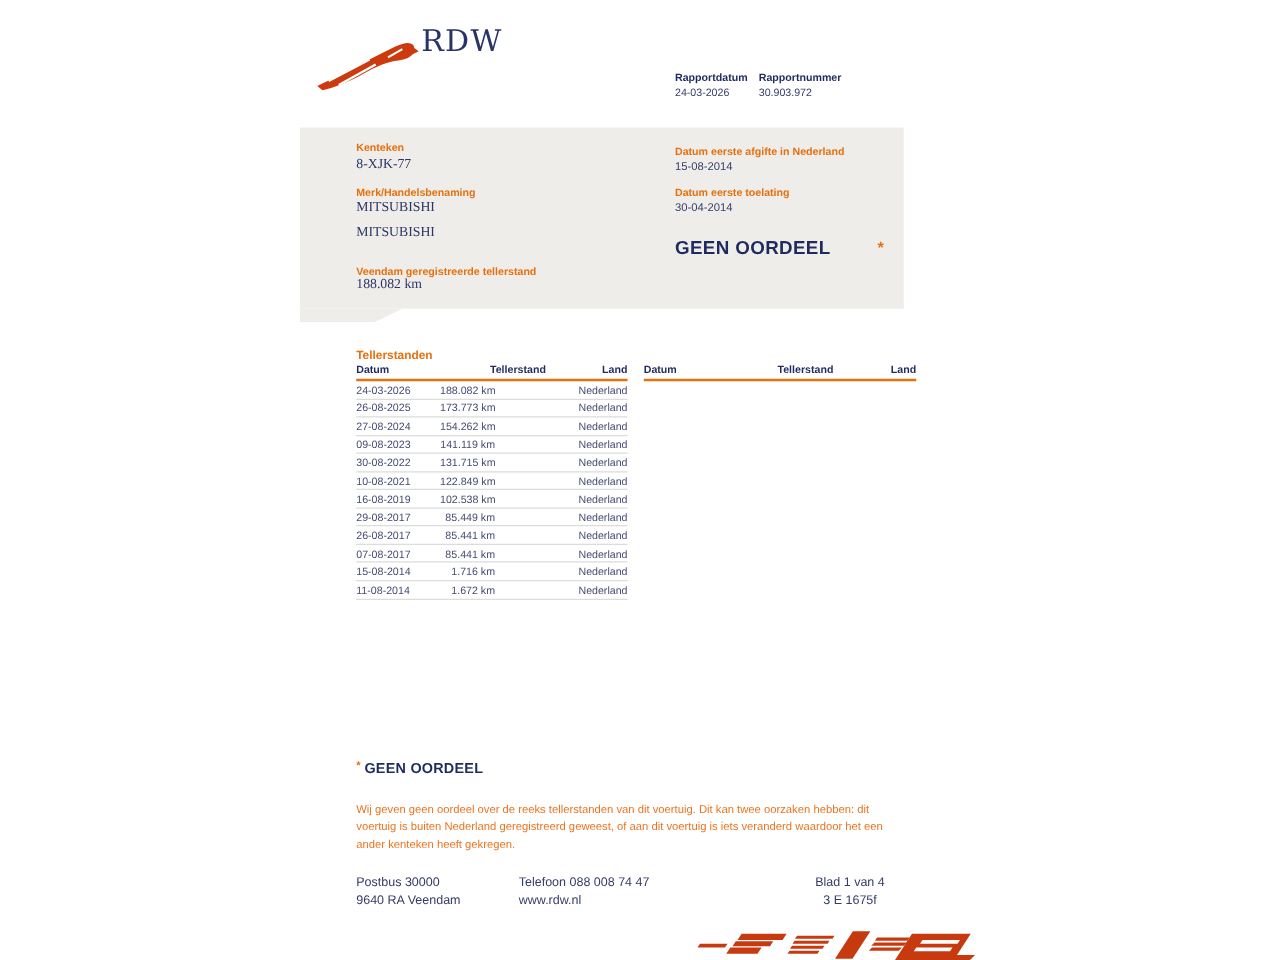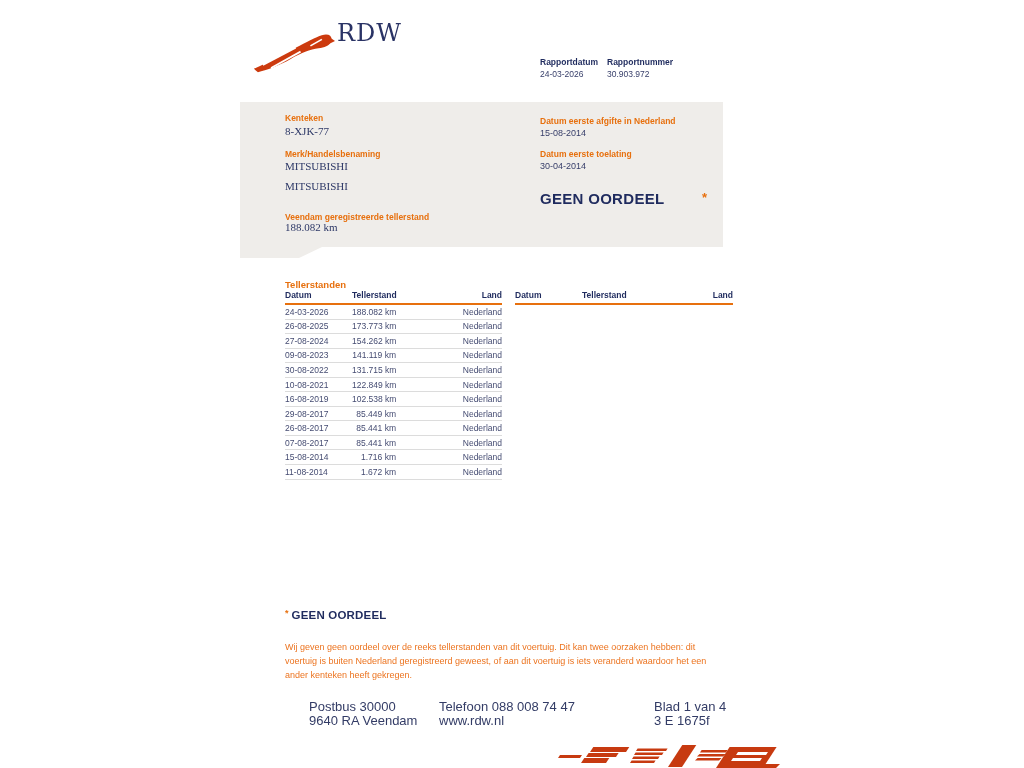--- a/index.html
+++ b/index.html
@@ -25,36 +25,36 @@
   .lbl{font-size:8.5px;font-weight:bold;color:var(--orange);}
   .val-serif{font-family:Liberation Serif, serif;font-size:11px;color:var(--value-navy);}
   .val-sans{font-size:9px;color:#39406b;}
   .oordeel{font-size:15px;font-weight:bold;color:var(--navy);letter-spacing:.3px;}
   .star{color:var(--orange);font-weight:bold;font-size:13px;}
 
   
   .section-title{font-size:9.5px;font-weight:bold;color:var(--orange);}
   .tbl{position:absolute;}
   .thead{display:flex;align-items:flex-end;font-size:8.5px;font-weight:bold;color:var(--navy);
-         padding-bottom:3px;border-bottom:2px solid var(--orange);}
+         padding-bottom:3px;border-bottom:2px solid var(--orange);gap:40px;}
   .trow{display:flex;align-items:center;height:14.55px;font-size:8.5px;color:var(--text-navy);
         border-bottom:1px solid var(--row-line);}
   .c0{width:67px;text-align:left;}
   .c1{width:44px;text-align:right;white-space:nowrap;}
   .c1h{width:44px;text-align:left;white-space:nowrap;}
   .c2{flex:1;text-align:right;}
 
   
   .fn-title{font-size:11.5px;font-weight:bold;color:var(--navy);letter-spacing:.2px;}
   .fn-star{color:var(--orange);font-size:9px;font-weight:bold;vertical-align:3px;margin-right:3px;}
   .fn-body{font-size:9px;line-height:14px;color:var(--footnote-orange);width:428px;}
 
   
-  .foot{font-size:13px;color:#333c66;line-height:14px;margin-left:24px;}
-  .foot.right{text-align:left;}
+  .foot{font-size:10px;color:#333c66;line-height:14px;}
+  .foot.right{text-align:center;}
 </style>
 </head>
 <body>
 
 <div class="page">
 
   <svg class="abs" style="left:253px;top:26px" width="82" height="48" viewBox="0 0 100 58">
     <path d="M1,52 C22,42 48,28 62,21 C74,15 83,10 89,10 C95,10 97,14 95,19 C93,24 87,26 80,27 C70,28 58,33 46,40 C32,48 16,54 6,56 Z" fill="#cc3a0e"></path>
     <path d="M93,13 L100,18 L92,22 Z" fill="#cc3a0e"></path>
     <path d="M12,47 L52,26" stroke="#ffffff" stroke-width="2.4" fill="none"></path>

